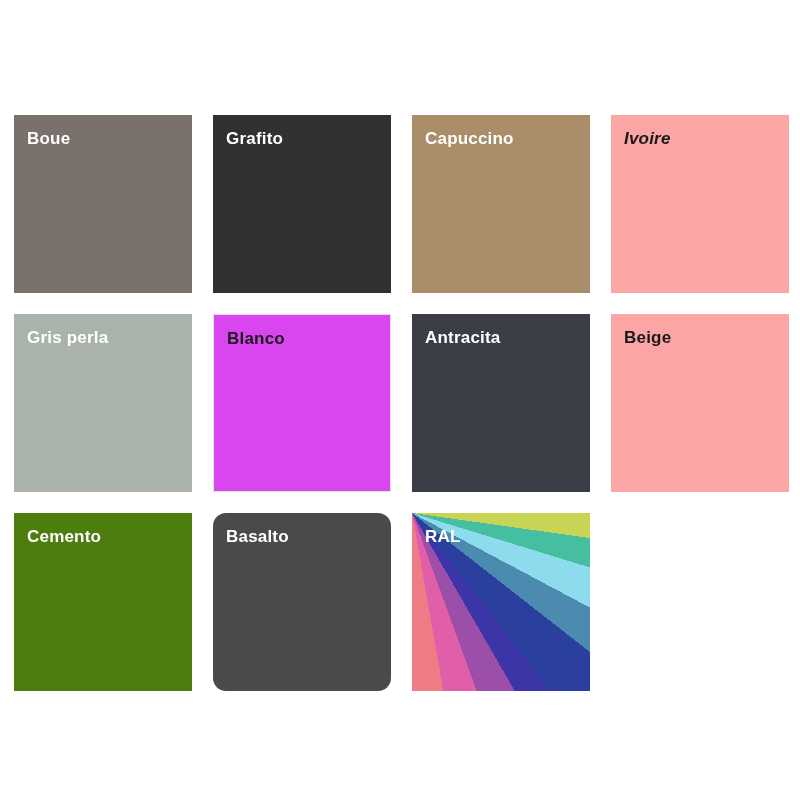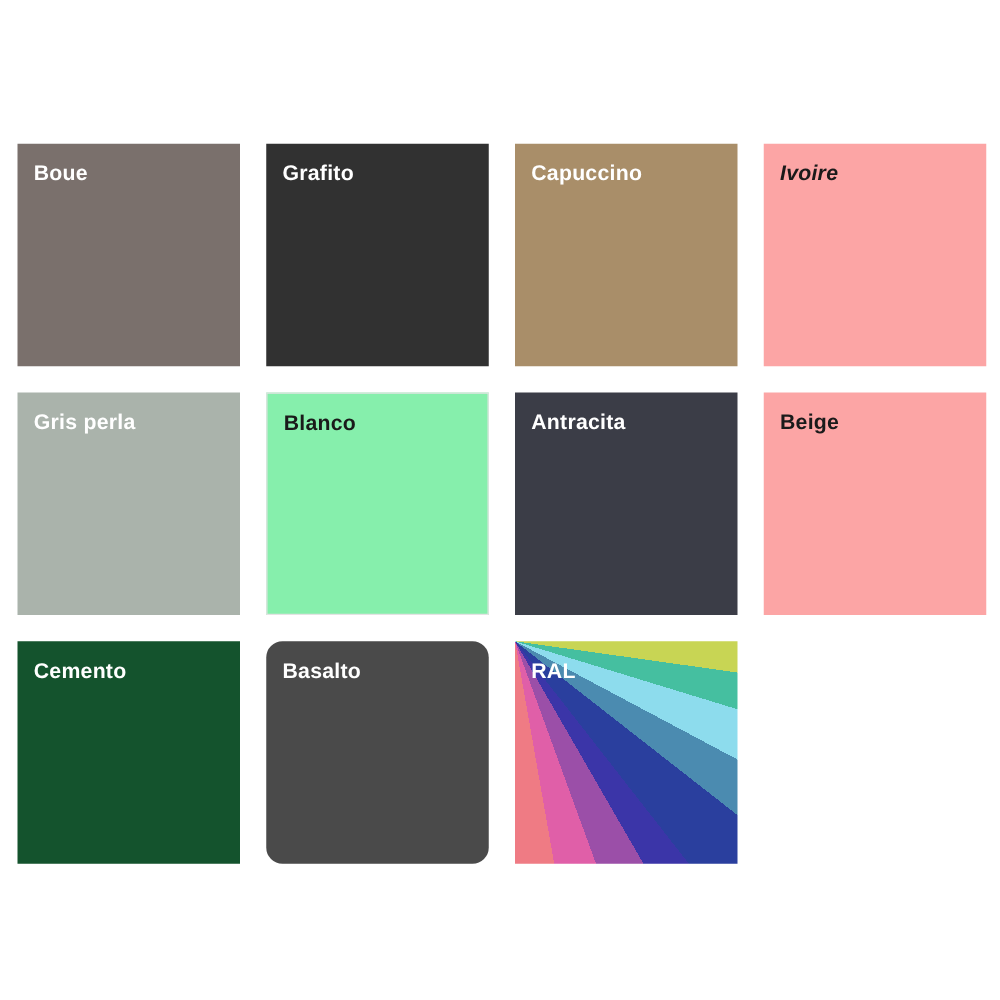--- a/index.html
+++ b/index.html
@@ -85,30 +85,30 @@
     </div>
     <div class="swatch light-text" style="background: rgb(169, 142, 105);">
       <span class="swatch-label">Capuccino</span>
     </div>
     <div class="swatch dark-text" style="background: #fca5a5; font-style: italic;">
       <span class="swatch-label">Ivoire</span>
     </div>
     <div class="swatch light-text" style="background: rgb(170, 179, 171); padding-left: 28px;">
       <span class="swatch-label">Gris perla</span>
     </div>
-    <div class="swatch dark-text bordered" style="background: #86efac;">
+    <div class="swatch dark-text bordered" style="background: #d946ef;">
       <span class="swatch-label">Blanco</span>
     </div>
     <div class="swatch light-text" style="background: rgb(59, 61, 71);">
       <span class="swatch-label">Antracita</span>
     </div>
     <div class="swatch dark-text" style="background: #fca5a5;">
       <span class="swatch-label">Beige</span>
     </div>
-    <div class="swatch light-text" style="background: #14532d; padding-left: 16px;">
+    <div class="swatch light-text" style="background: #4d7c0f; padding-left: 16px;">
       <span class="swatch-label">Cemento</span>
     </div>
     <div class="swatch light-text" style="background: rgb(74, 74, 74); border-radius: 13px;">
       <span class="swatch-label">Basalto</span>
     </div>
     <div class="swatch light-text swatch-ral">
       <span class="swatch-label">RAL</span>
     </div>
   </div>
 

